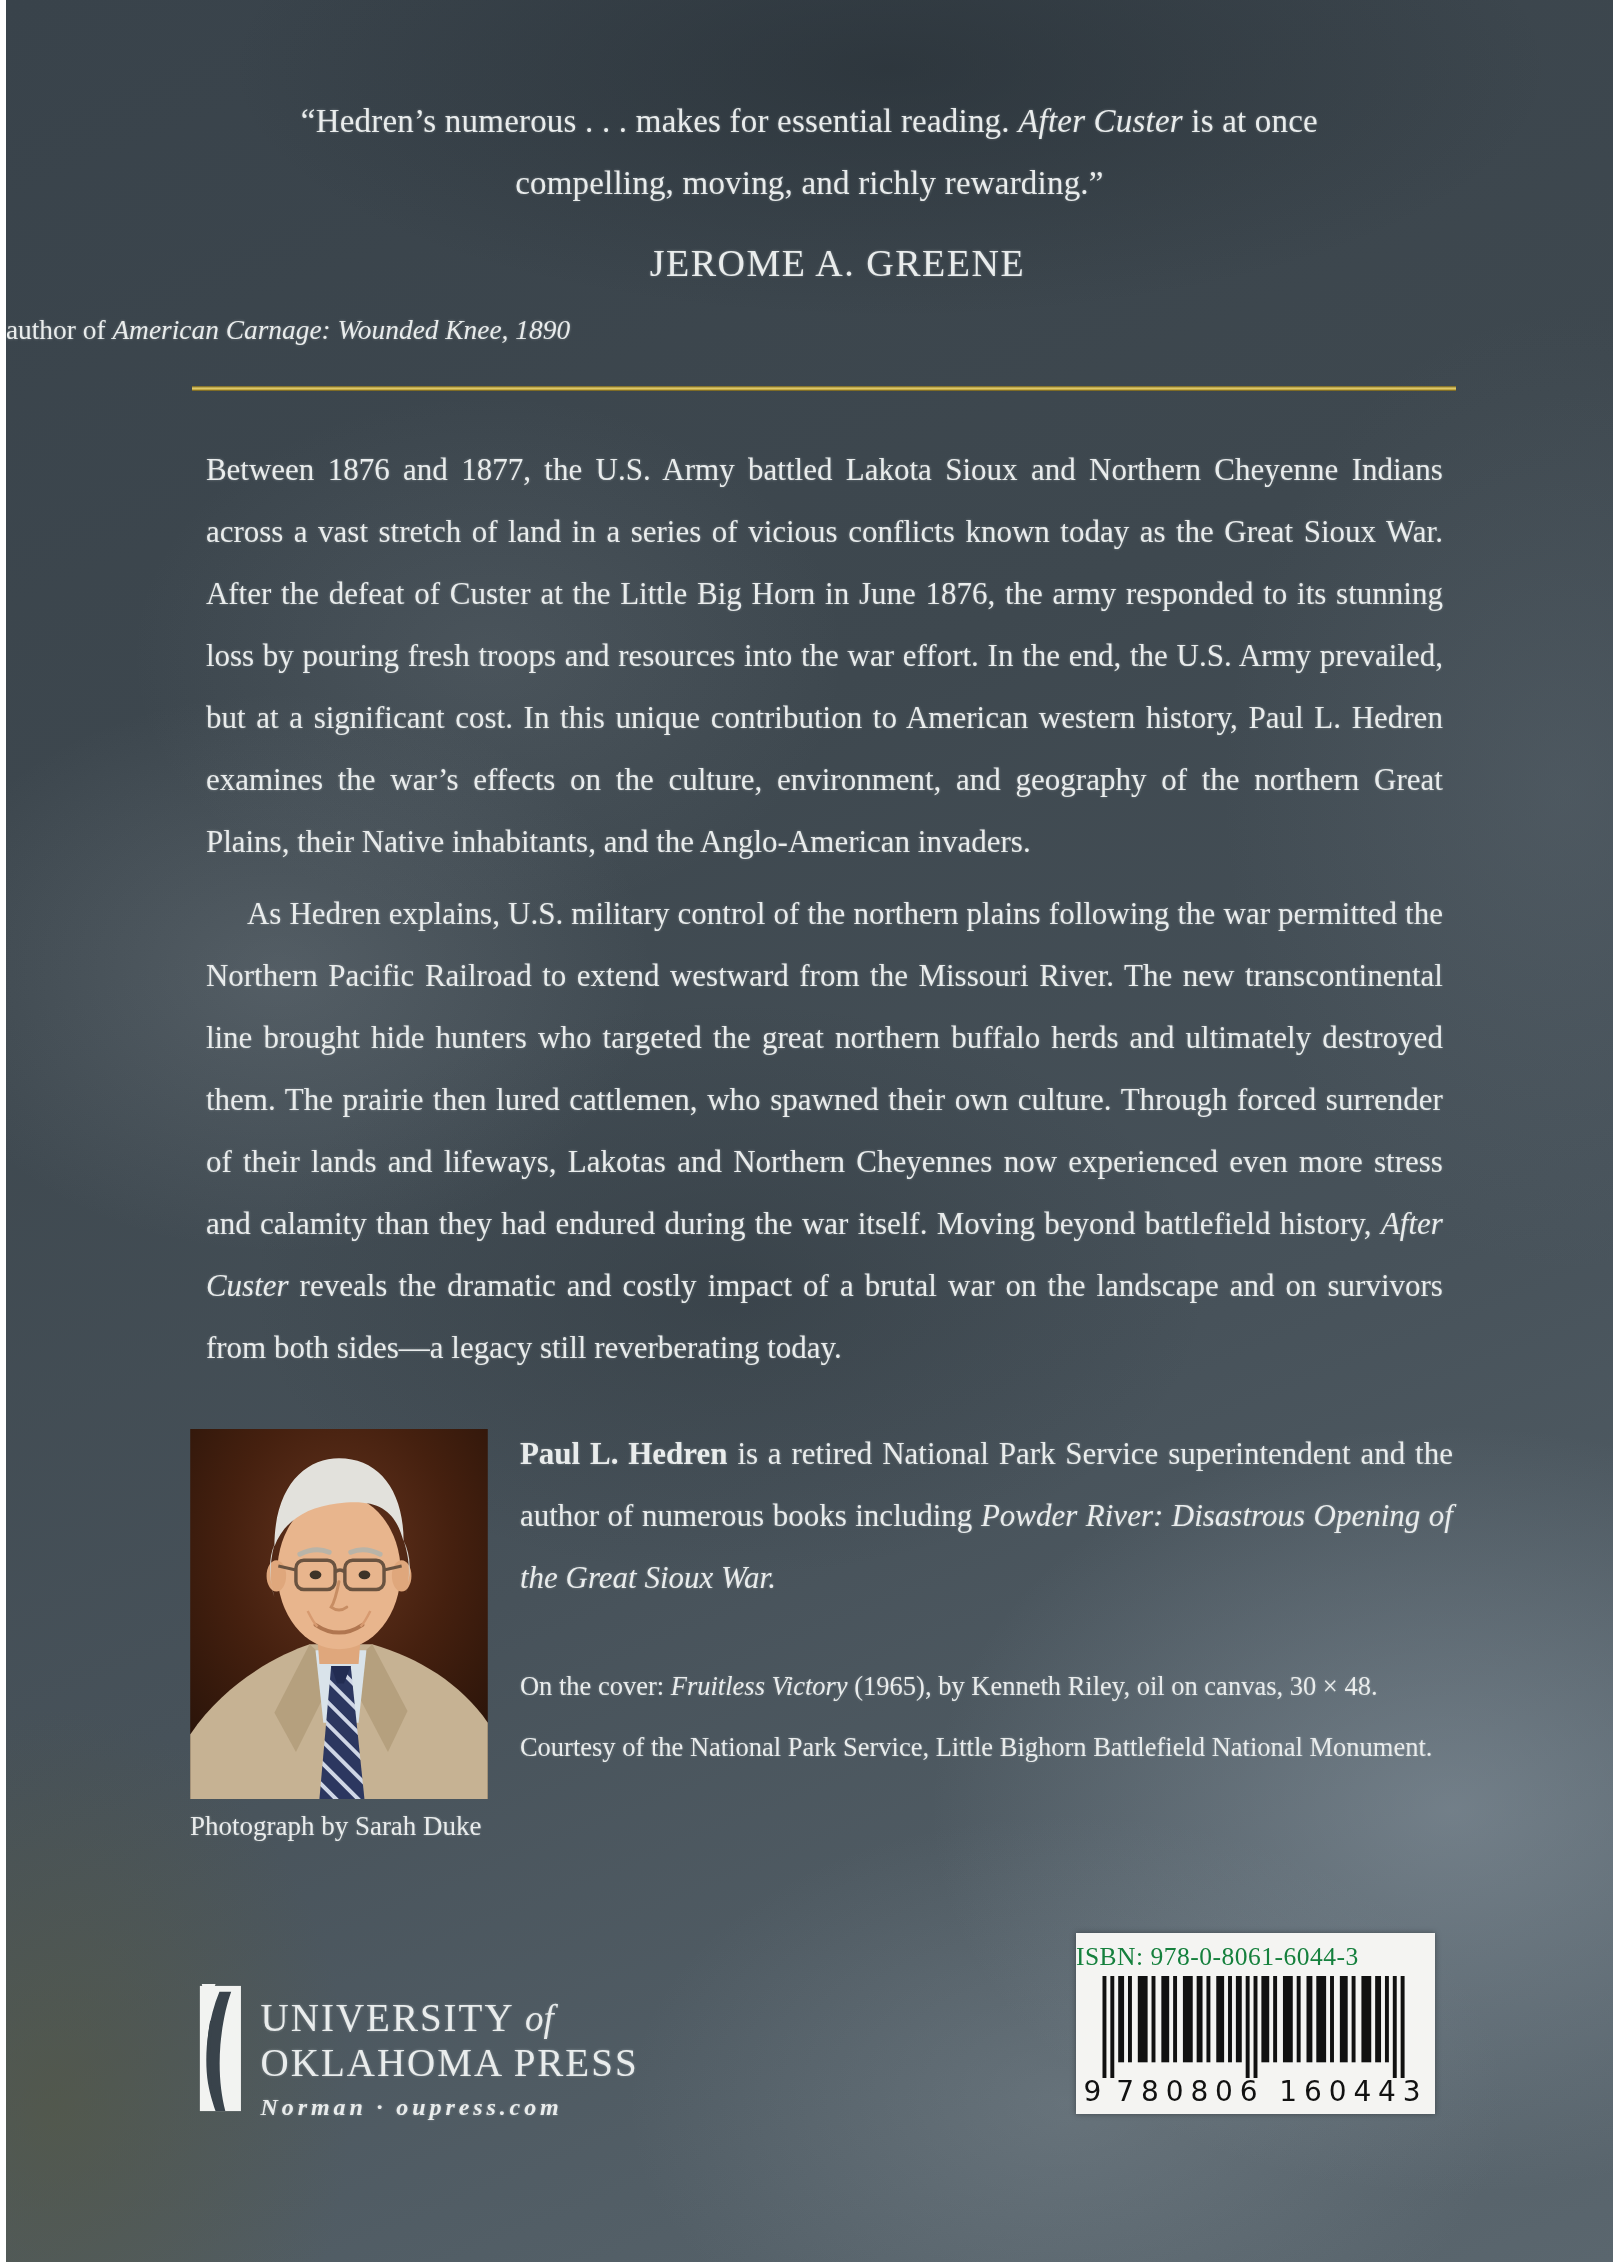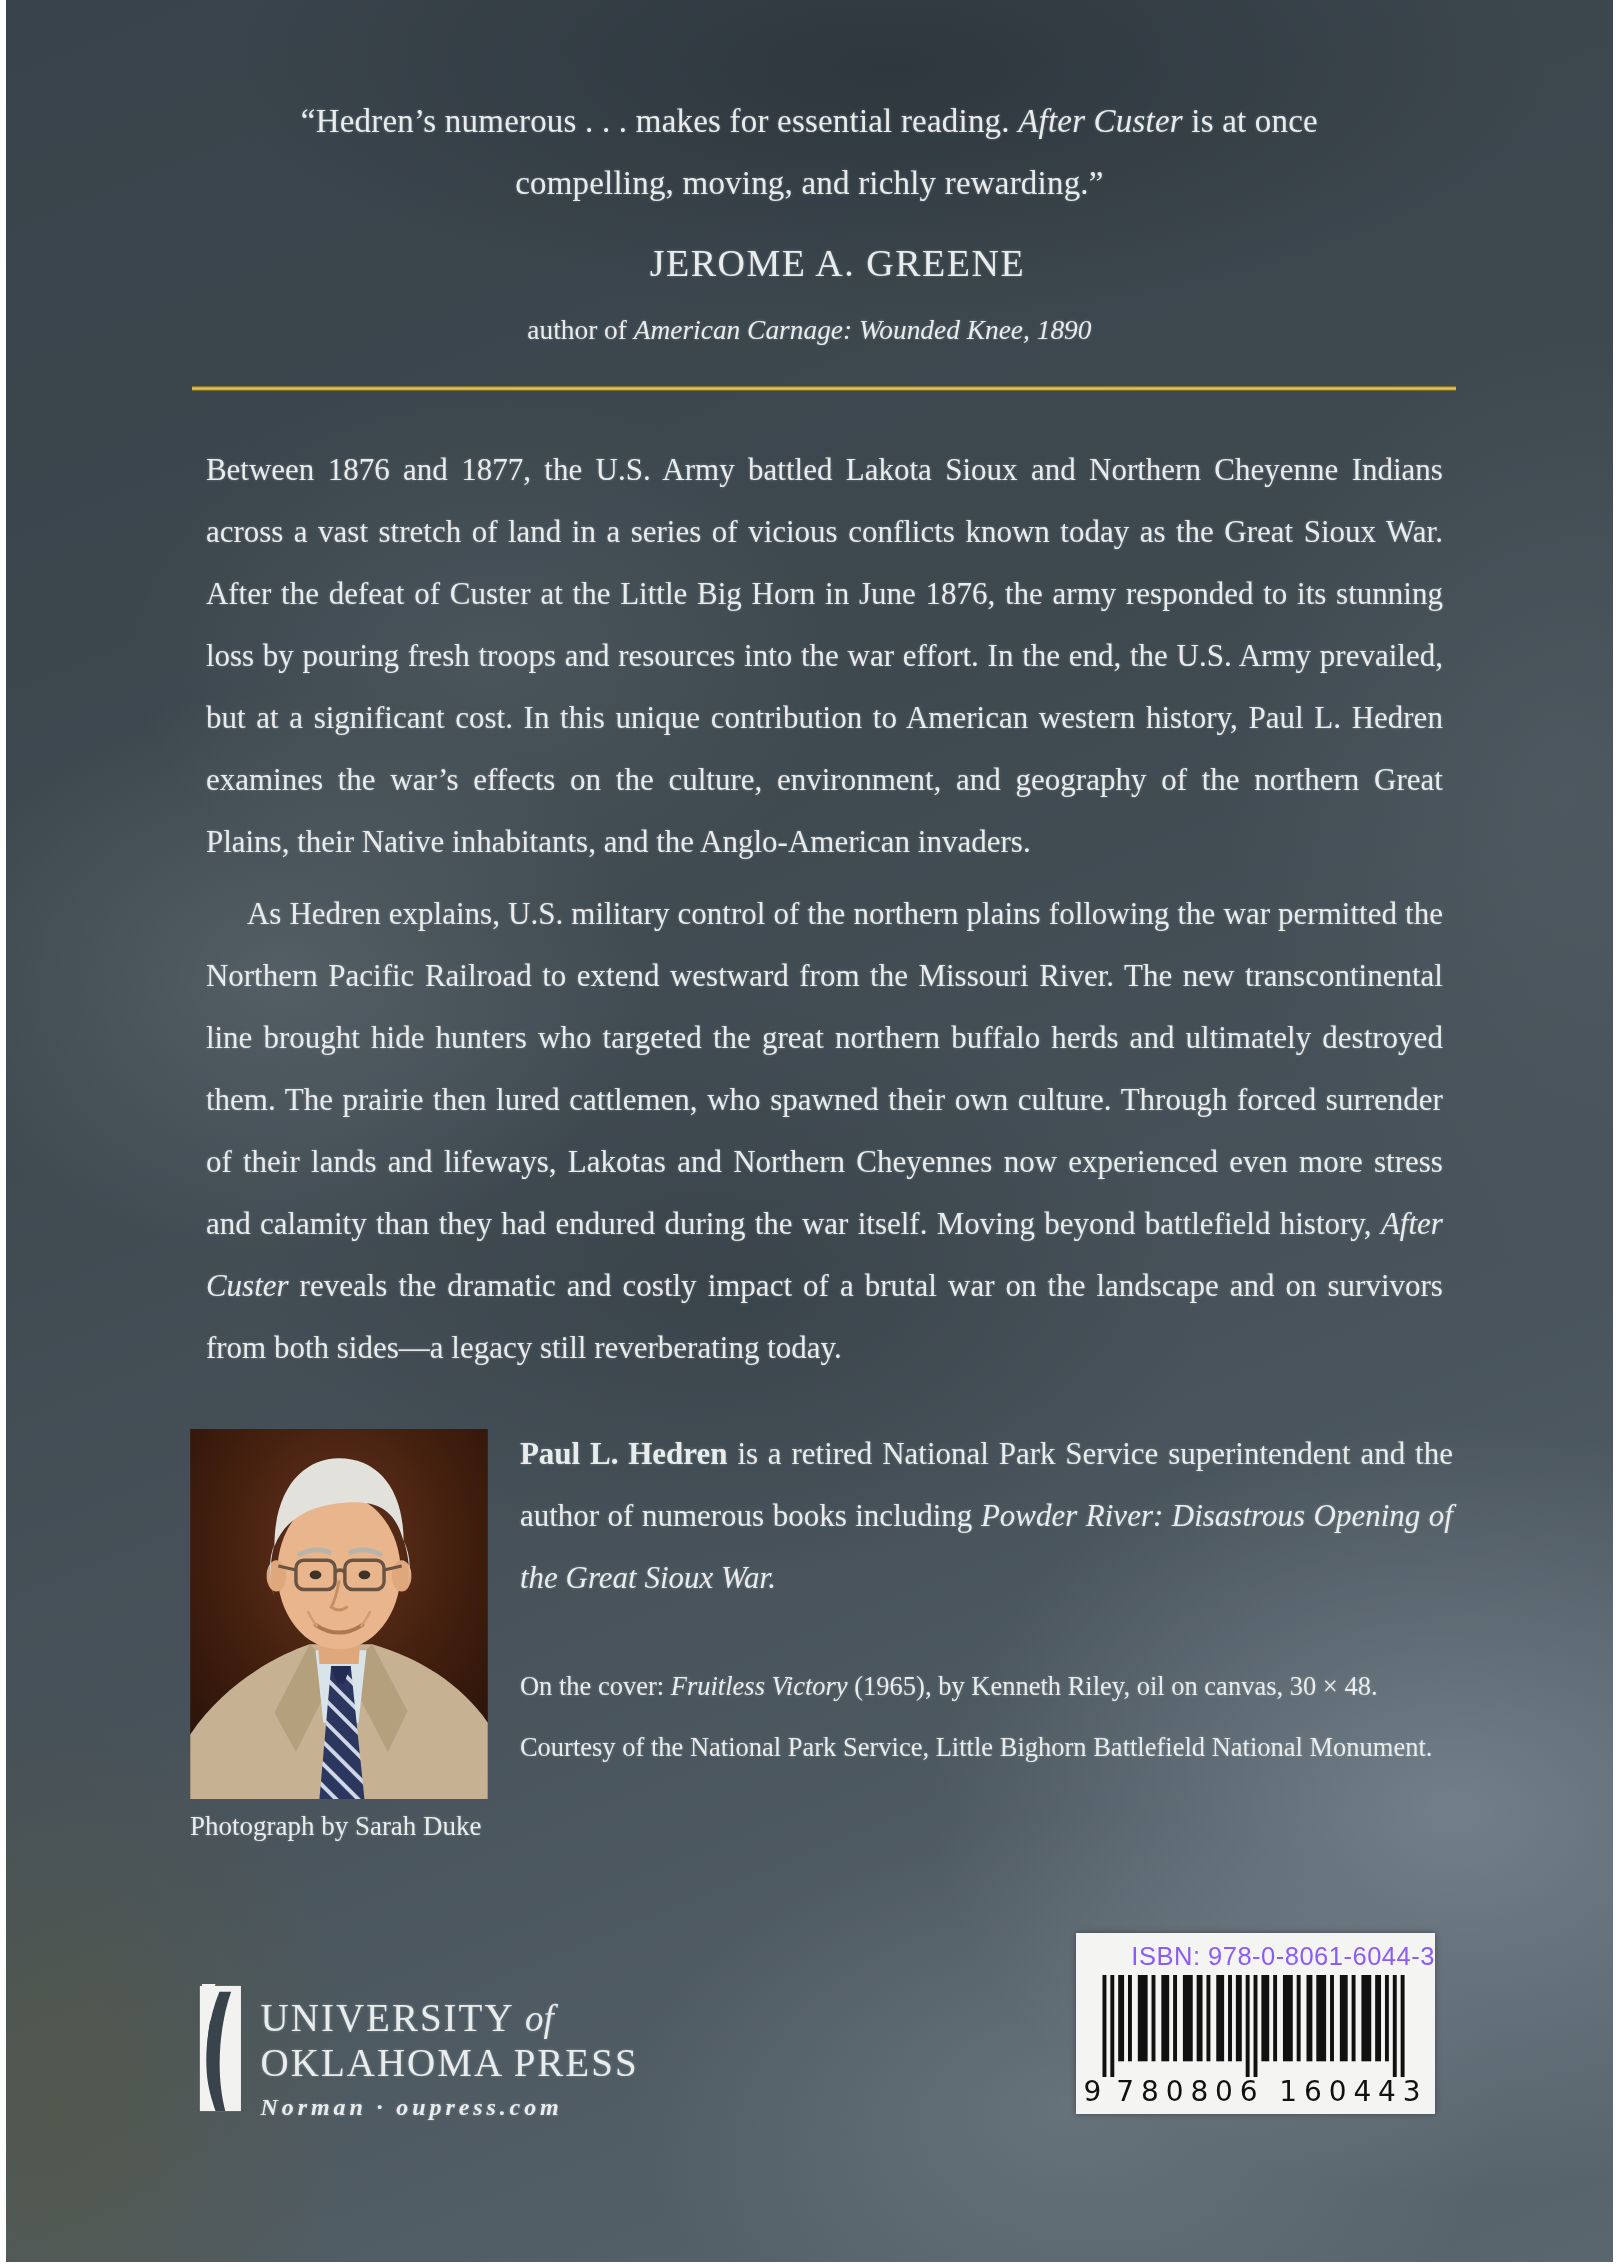--- a/index.html
+++ b/index.html
@@ -29,21 +29,21 @@
   #quote{
     position:absolute;top:90px;left:50%;transform:translateX(-50%);
     width:1157px;text-align:center;
     font-size:33px;line-height:62px;letter-spacing:0.2px;
   }
   #attribution{
     position:absolute;top:241px;left:0;width:100%;text-align:center;
     font-size:38px;letter-spacing:1.5px;padding-left:28px;
   }
   #credit{
-    position:absolute;top:315px;left:0;width:100%;text-align:center;
+    position:absolute;top:315px;left:0;width:100%;text-align:left;
     font-size:27.4px;
   }
   .ital{font-style:italic;}
   .bold{font-weight:bold;}
   
   #gold-rule{
     position:absolute;top:386px;left:186px;width:1264px;height:4.9px;
     background:linear-gradient(#6b5a1a,#e6d06e 45%,#c3a946 70%,#5d4e16);
   }
   
@@ -83,23 +83,23 @@
   .pub-line1 .of{font-style:italic;text-transform:lowercase;font-size:37px;letter-spacing:0;}
   .pub-line2{font-size:39px;letter-spacing:2px;line-height:45px;}
   .pub-line3{font-size:24px;font-weight:bold;font-style:italic;letter-spacing:3.9px;line-height:45px;}
   
   #barcode-box{
     position:absolute;left:1070px;top:1933px;width:359px;height:181px;
     background:#f4f4f2;color:#1a1a1a;
     box-shadow:0 0 5.9px rgba(0,0,0,0.35);
   }
   #isbn-label{
-    margin-top:8.8px;text-align:right;
-    font-family:Liberation Sans, sans-serif;
-    font-size:25.5px;letter-spacing:0.5px;color:#8b5cf6;
+    margin-top:8.8px;text-align:left;
+    font-family:Liberation Serif, serif;
+    font-size:25.5px;letter-spacing:0.5px;color:#15803d;
   }
   #bars{display:block;margin:3.9px auto 0 auto;}
   #barcode-digits{
     position:absolute;left:0;bottom:5.9px;width:100%;
     display:flex;align-items:flex-end;
     font-family:"DejaVu Sans","Liberation Sans",sans-serif;
     font-size:28px;color:#111;
   }
   #barcode-digits .d-left{width:33px;text-align:center;}
   #barcode-digits .d-mid,#barcode-digits .d-right{flex:1;text-align:center;letter-spacing:6.9px;}

